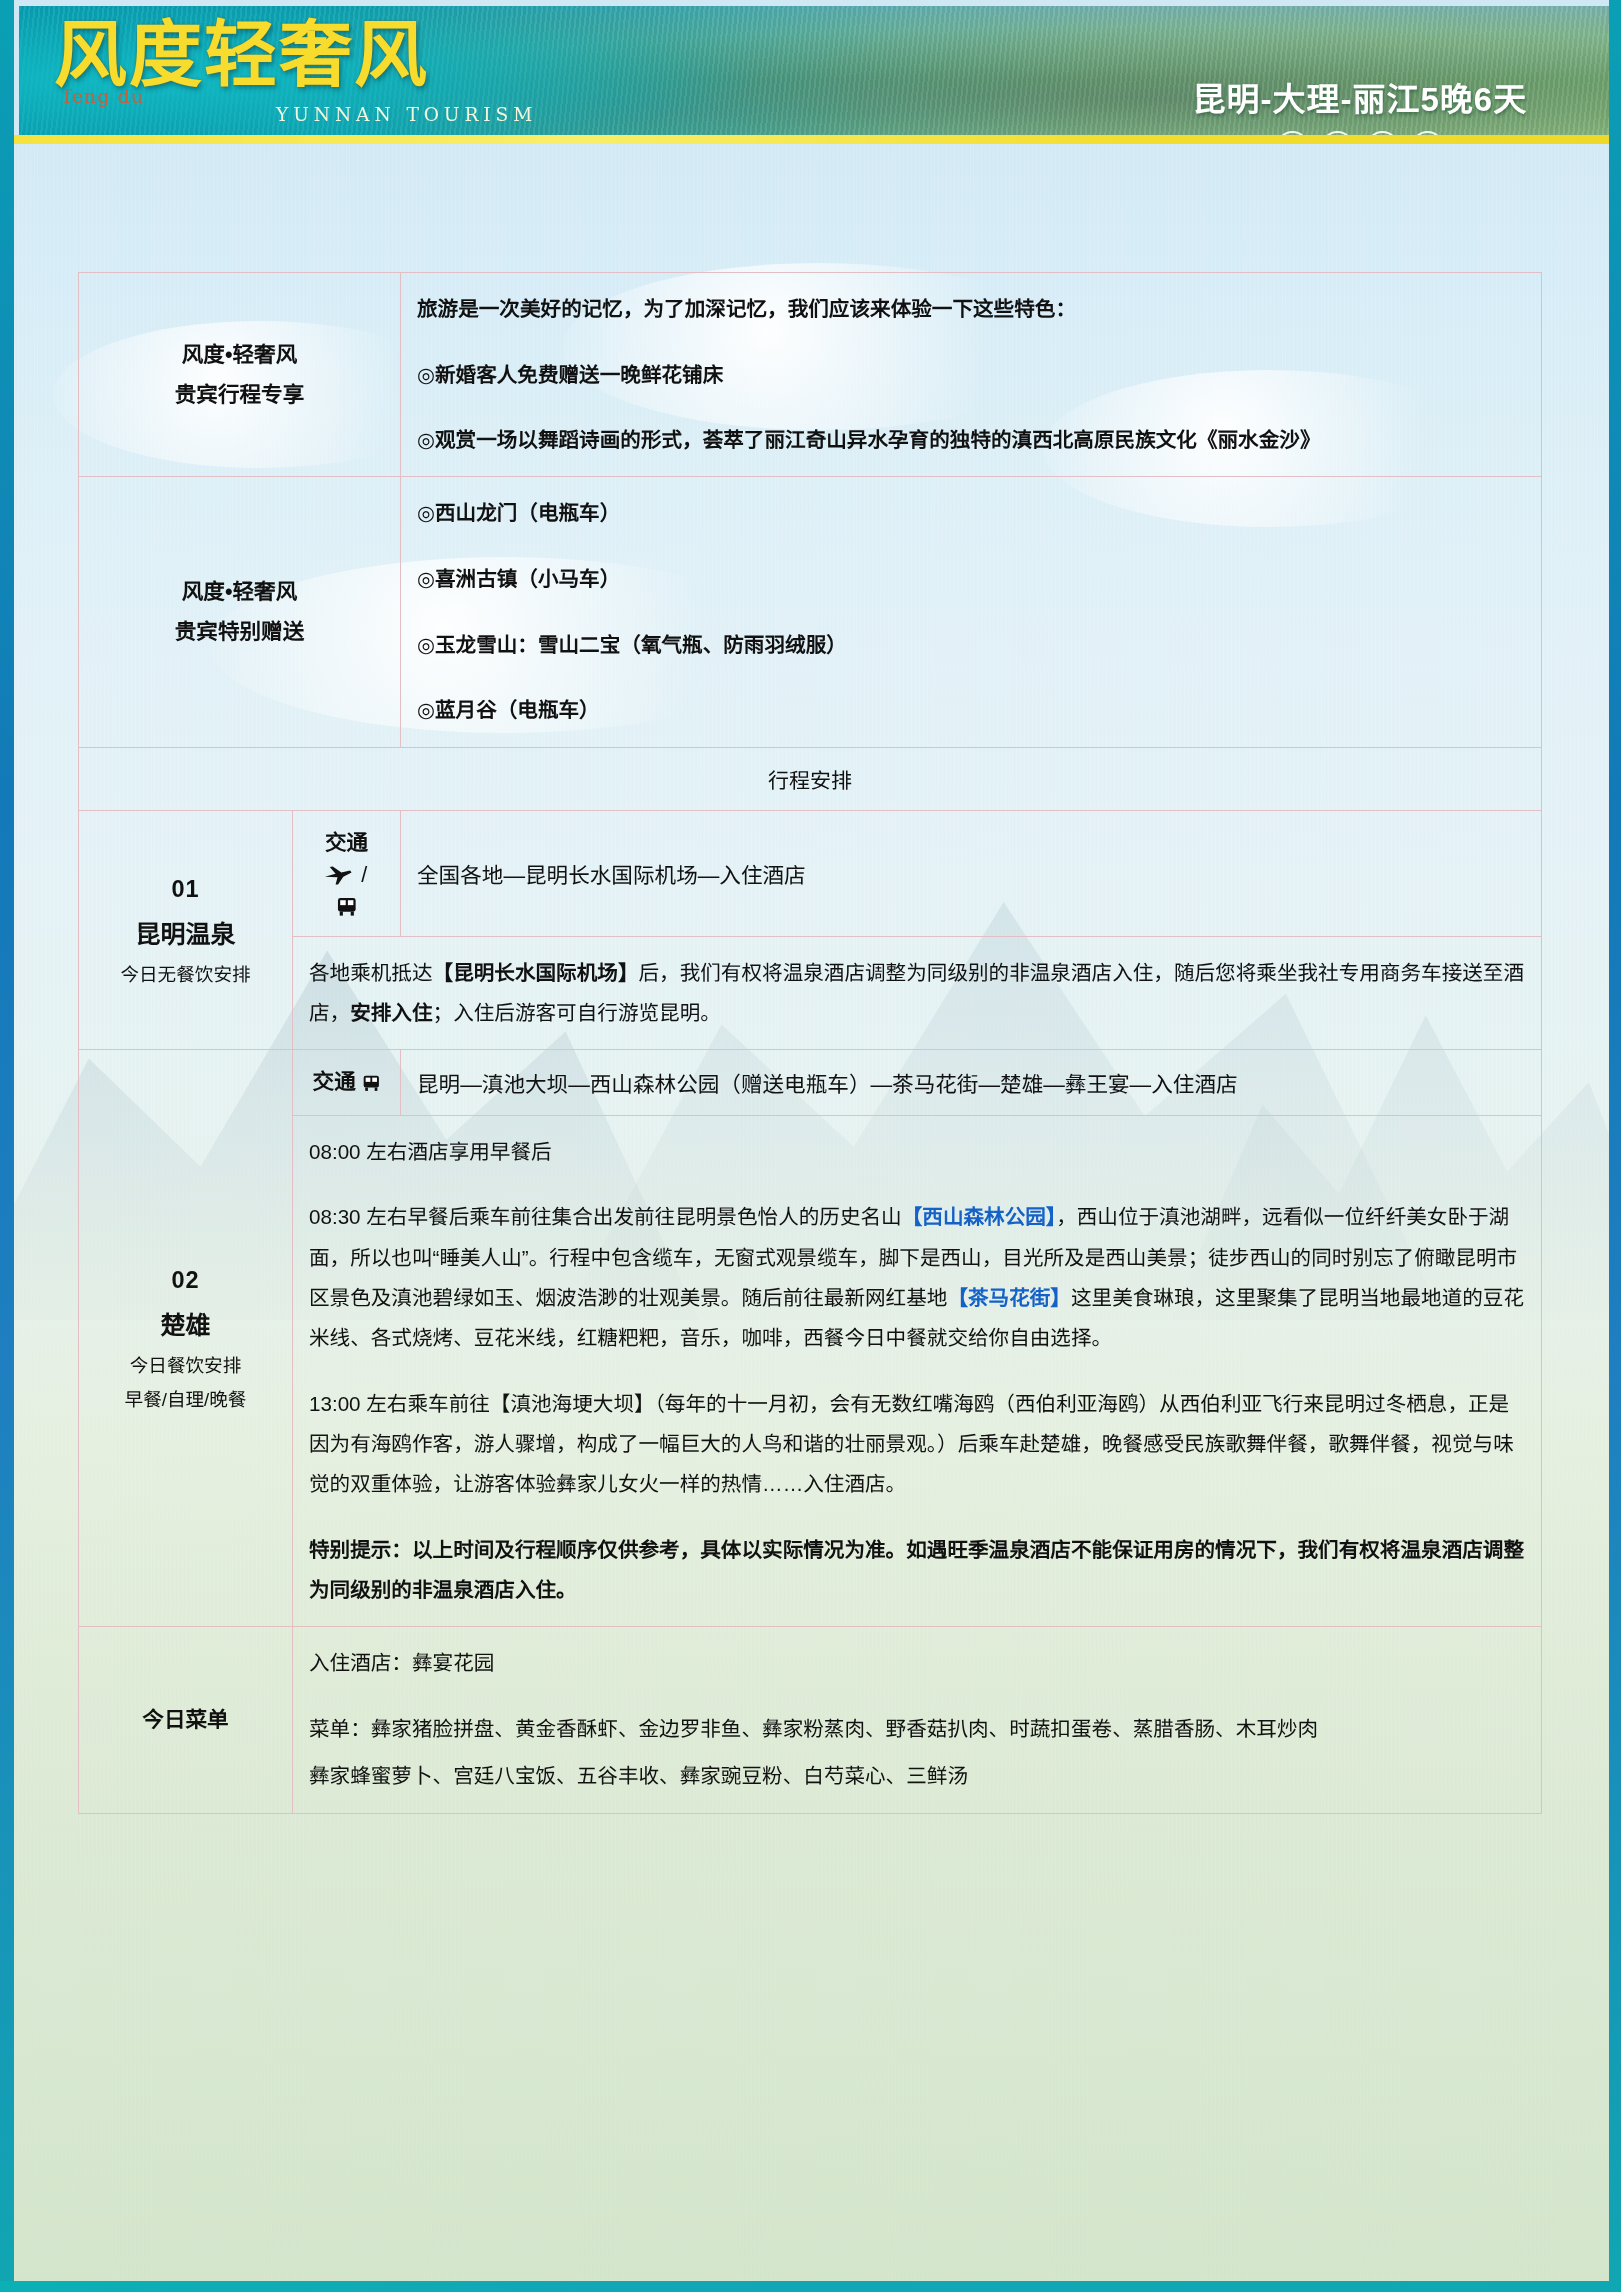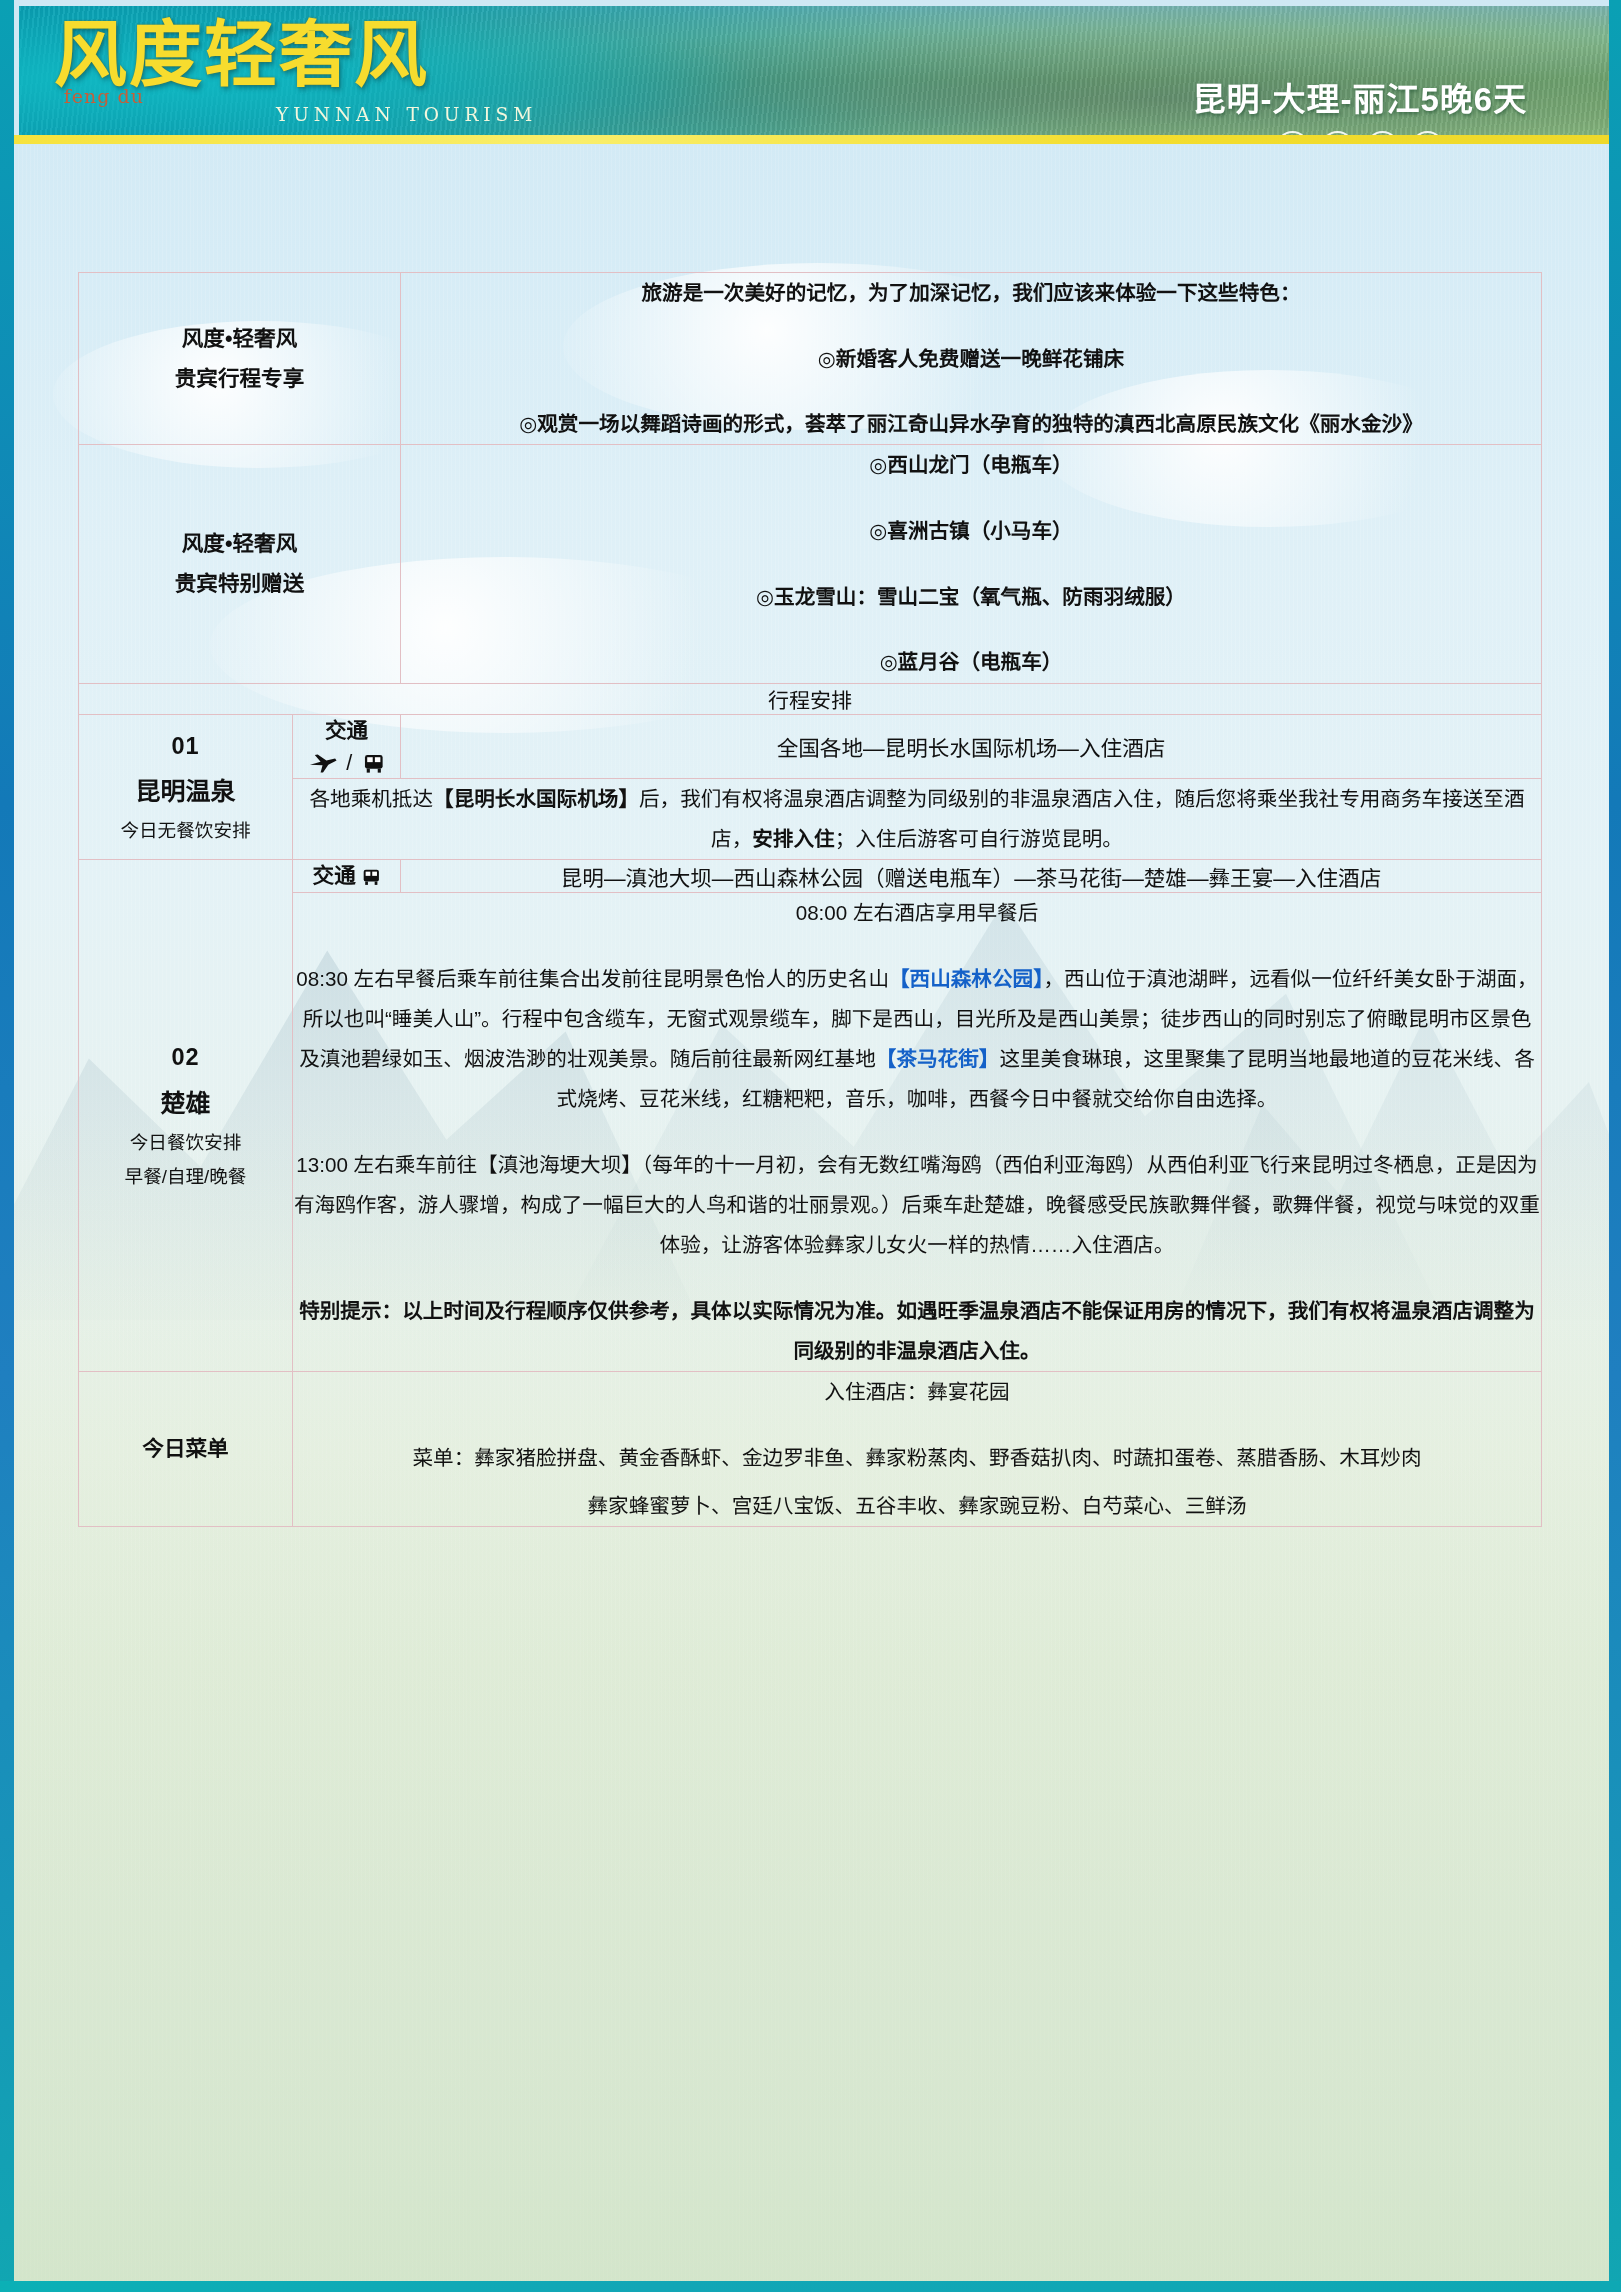--- a/index.html
+++ b/index.html
@@ -133,22 +133,21 @@
   .sheet {
     position:absolute; left:78px; top:272px; width:1464px; z-index:3;
   }
   table.itin {
     width:100%; border-collapse:collapse;
     table-layout:fixed;
   }
   table.itin td {
     border:1px solid #e2bfc4;
     vertical-align:middle;
-    padding:0;
-    text-align:center;
+    padding:16px;
   }
   .c-label {
     width:214px;
     text-align:center;
     font-size:21.6px; font-weight:700; color:#111;
     line-height:1.85;
     padding:11.8px 5.9px;
   }
   .c-sublabel { width:108px; text-align:center; padding:9.8px 3.9px; }
   .c-sublabel .s-main { font-size:21.6px; font-weight:700; color:#111; line-height:1.5; }

